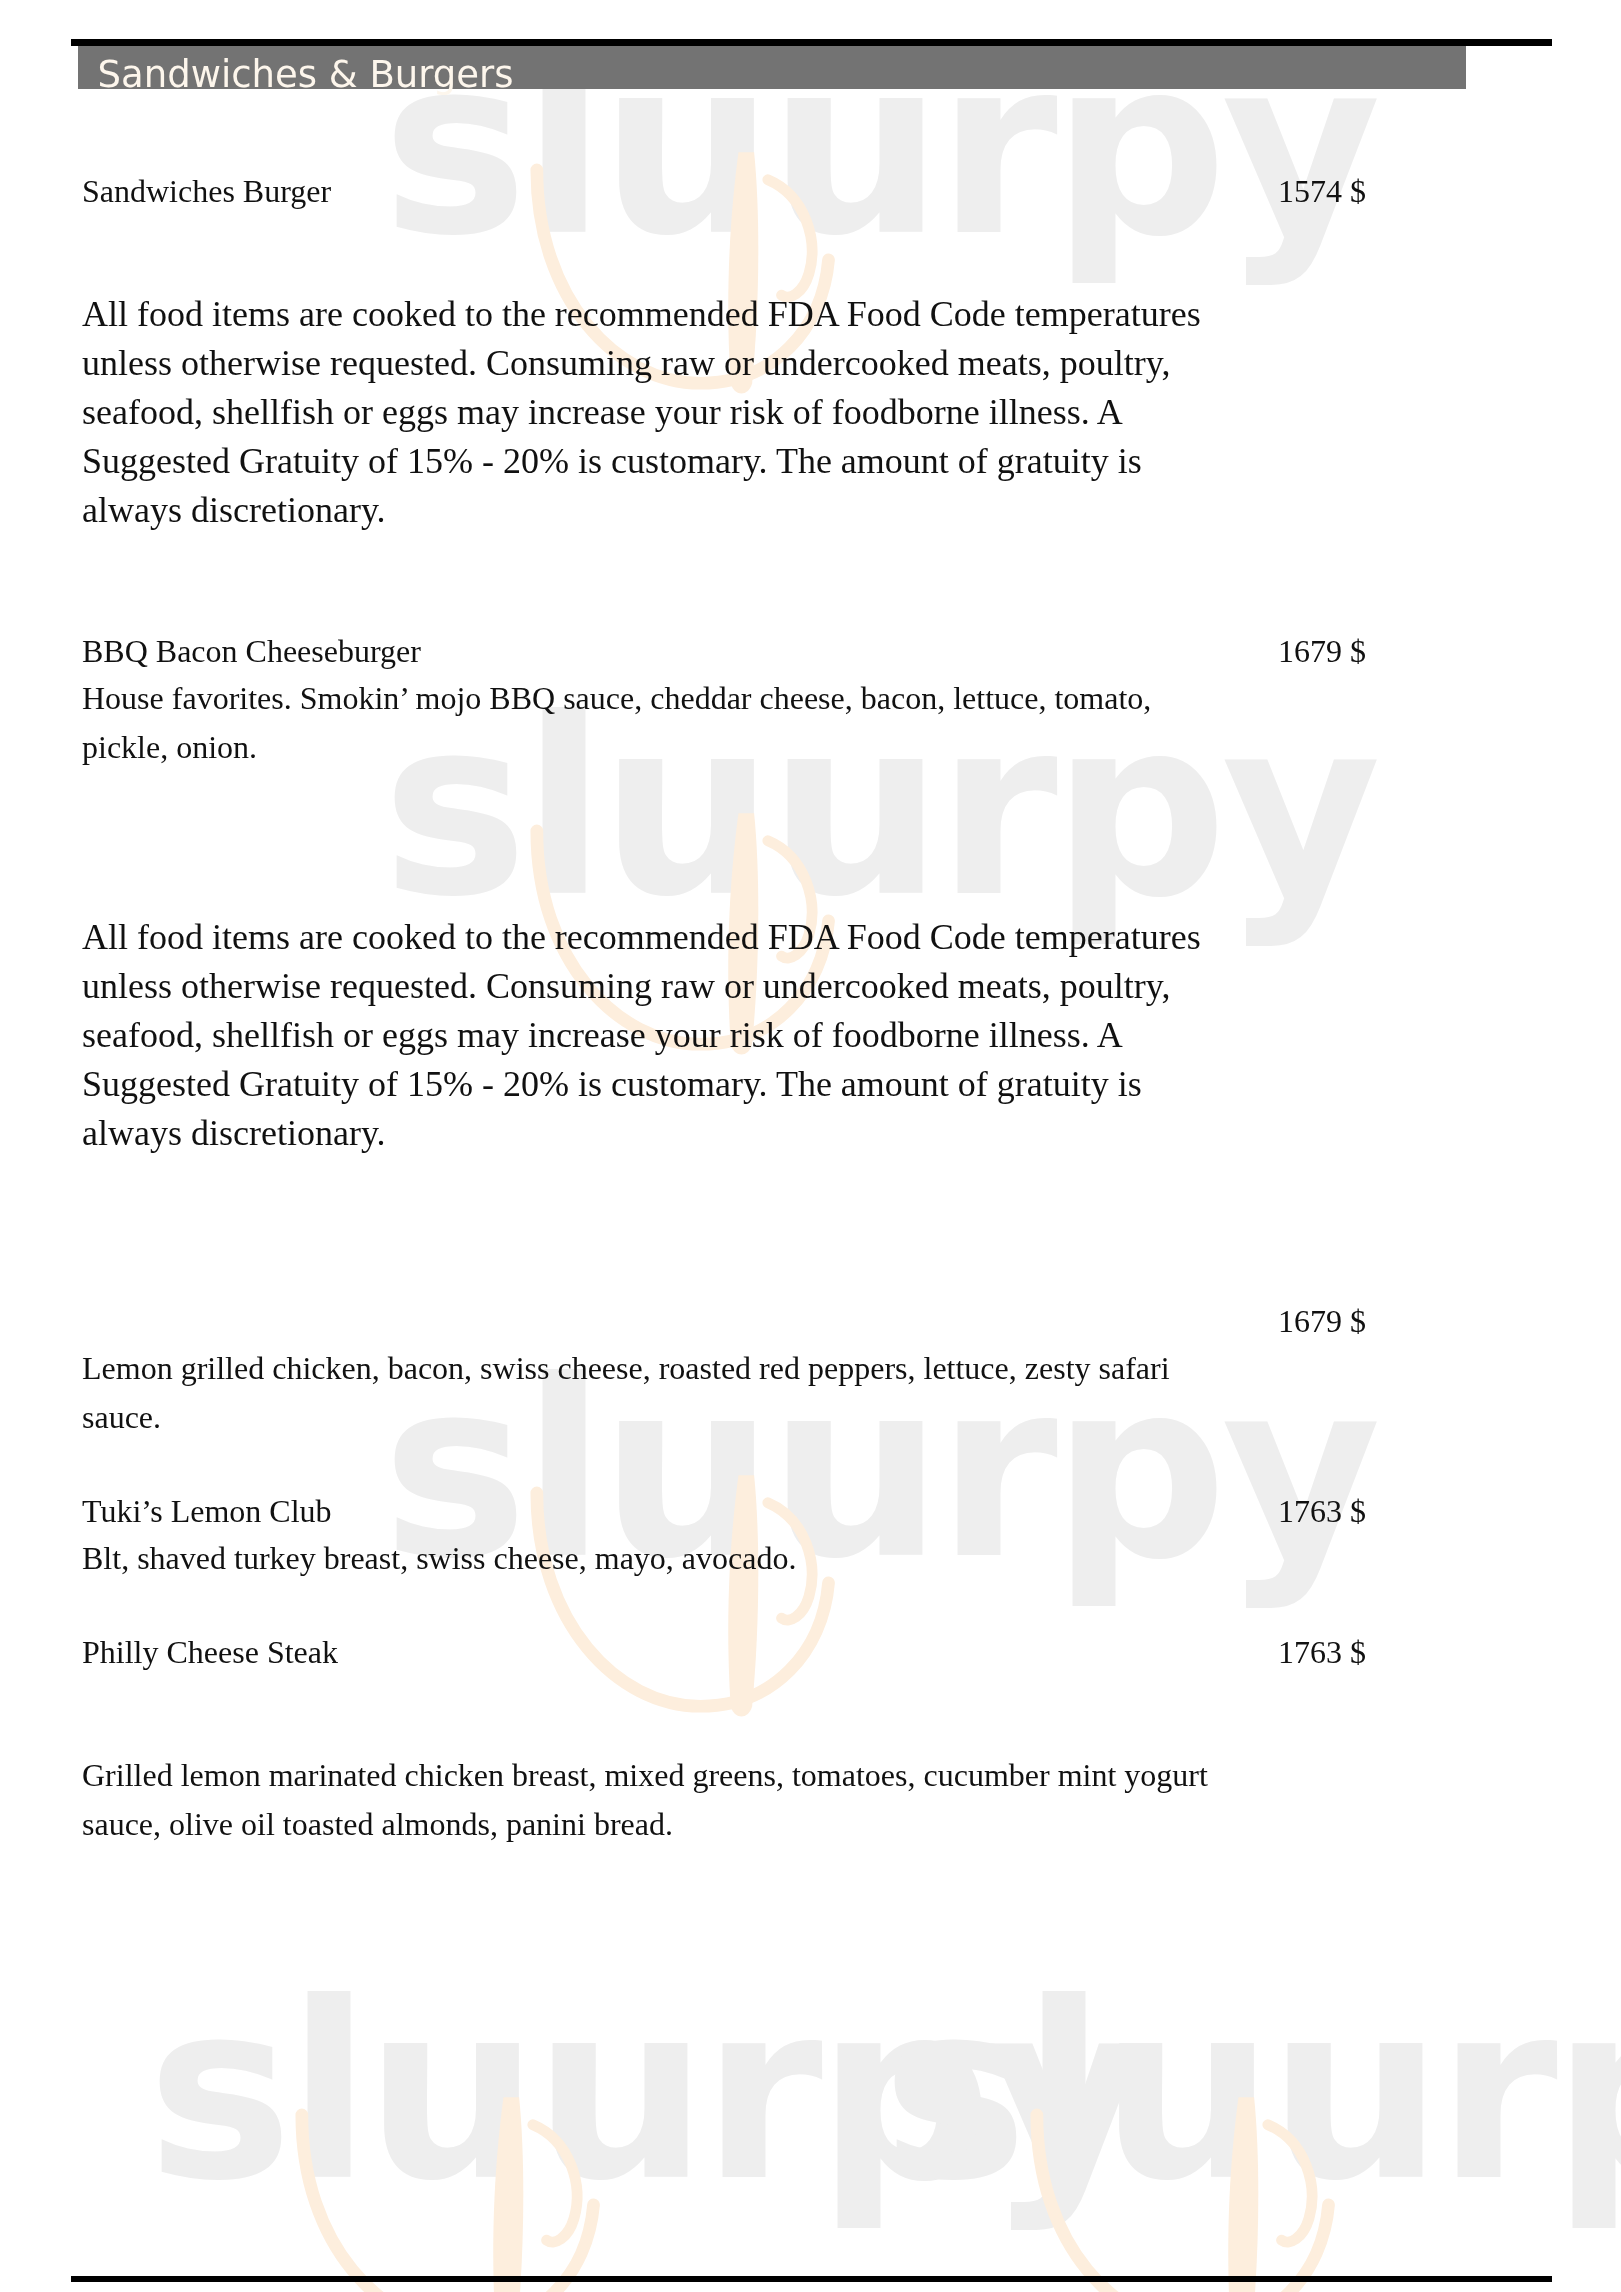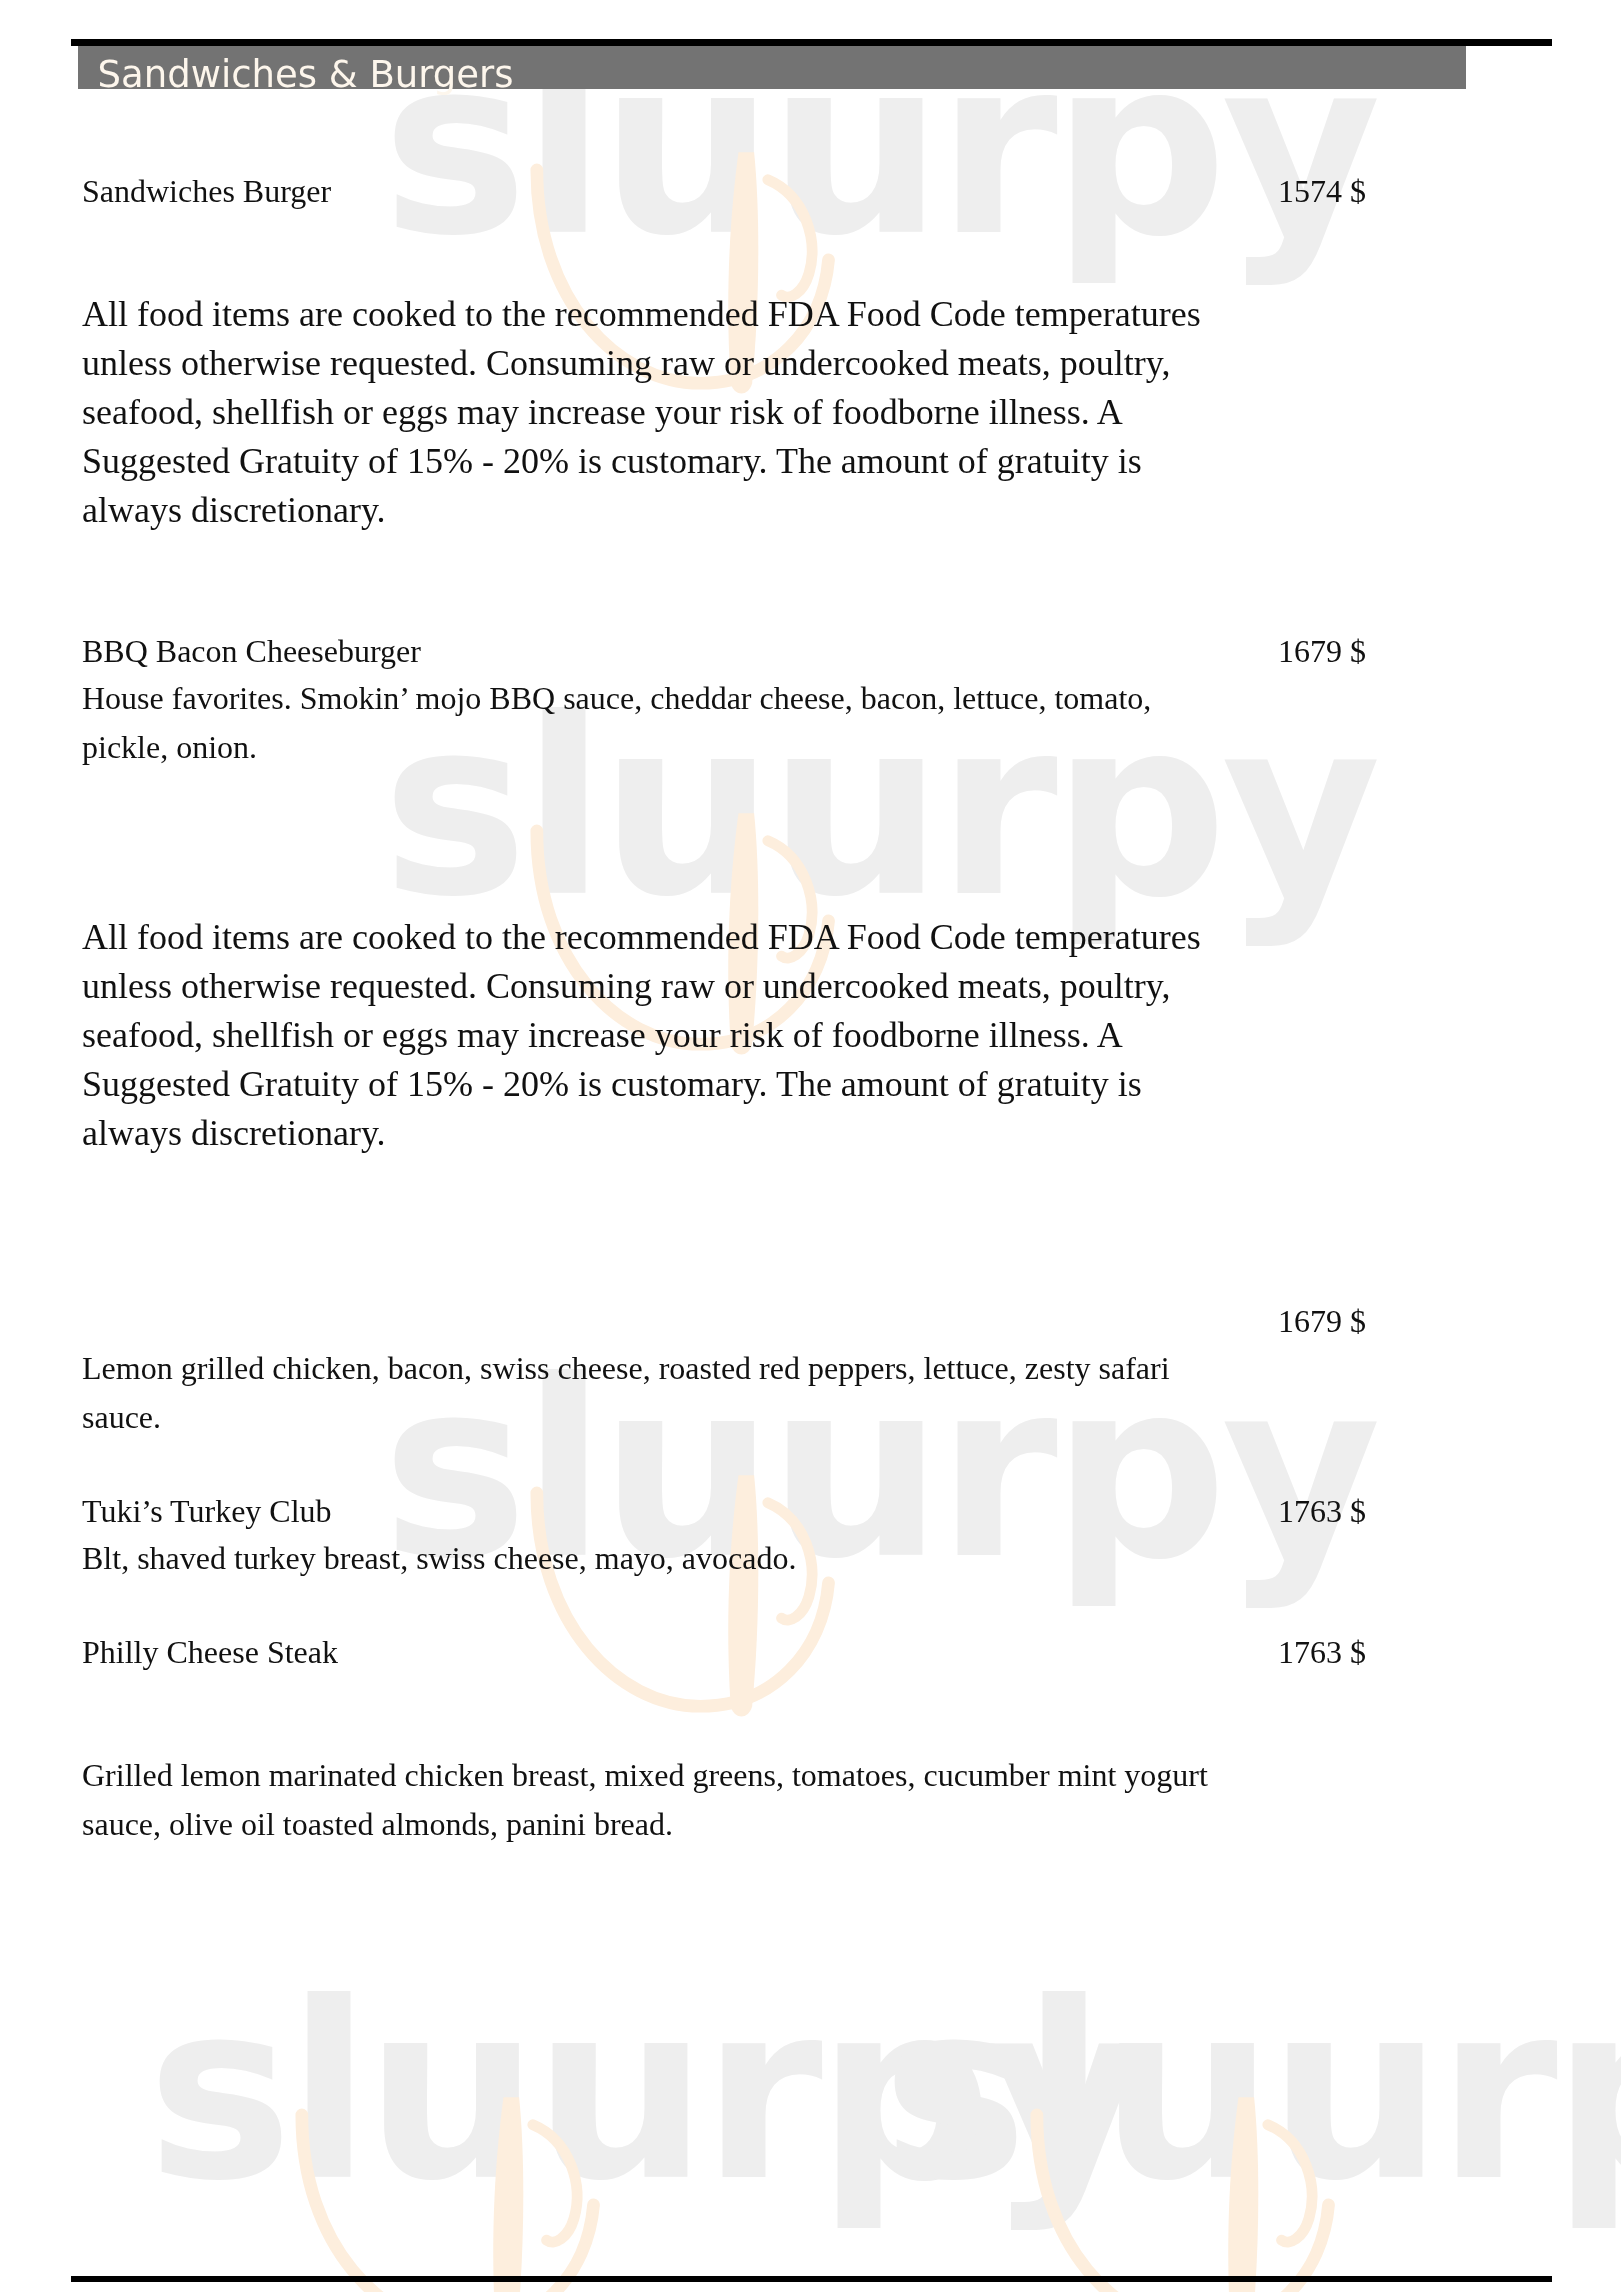--- a/index.html
+++ b/index.html
@@ -245,21 +245,21 @@
       <div class="item-head">
         <span class="item-price">1679 $</span>
       </div>
       <p class="item-desc">Lemon grilled chicken, bacon, swiss cheese, roasted red peppers, lettuce, zesty safari sauce.</p>
     </div>
 
     <div class="gap-md"></div>
 
     <div class="menu-block">
       <div class="item-head">
-        <span class="item-name">Tuki’s Turkey Club</span>
+        <span class="item-name">Tuki’s Lemon Club</span>
         <span class="item-price">1763 $</span>
       </div>
       <p class="item-desc">Blt, shaved turkey breast, swiss cheese, mayo, avocado.</p>
     </div>
 
     <div class="gap-md"></div>
 
     <div class="menu-block">
       <div class="item-head">
         <span class="item-name">Philly Cheese Steak</span>

